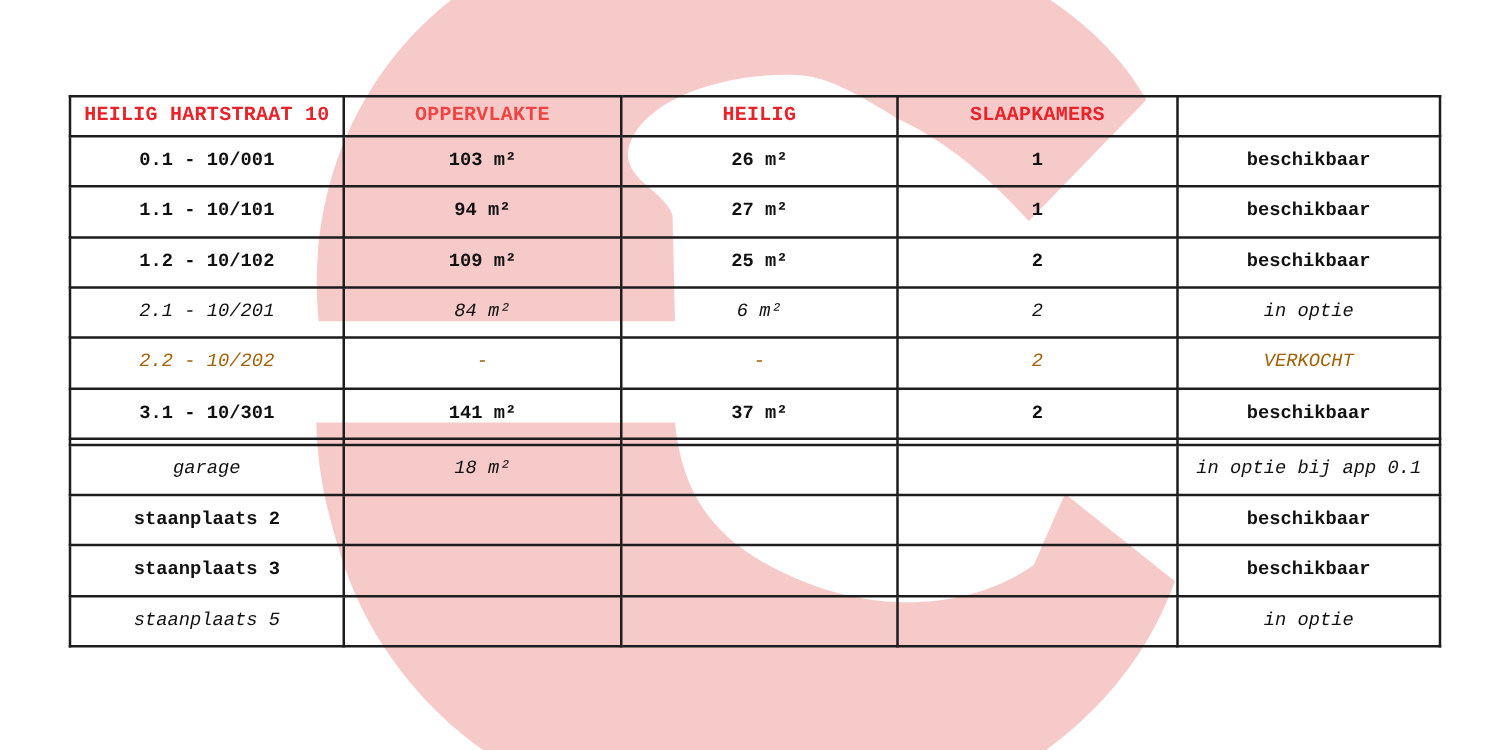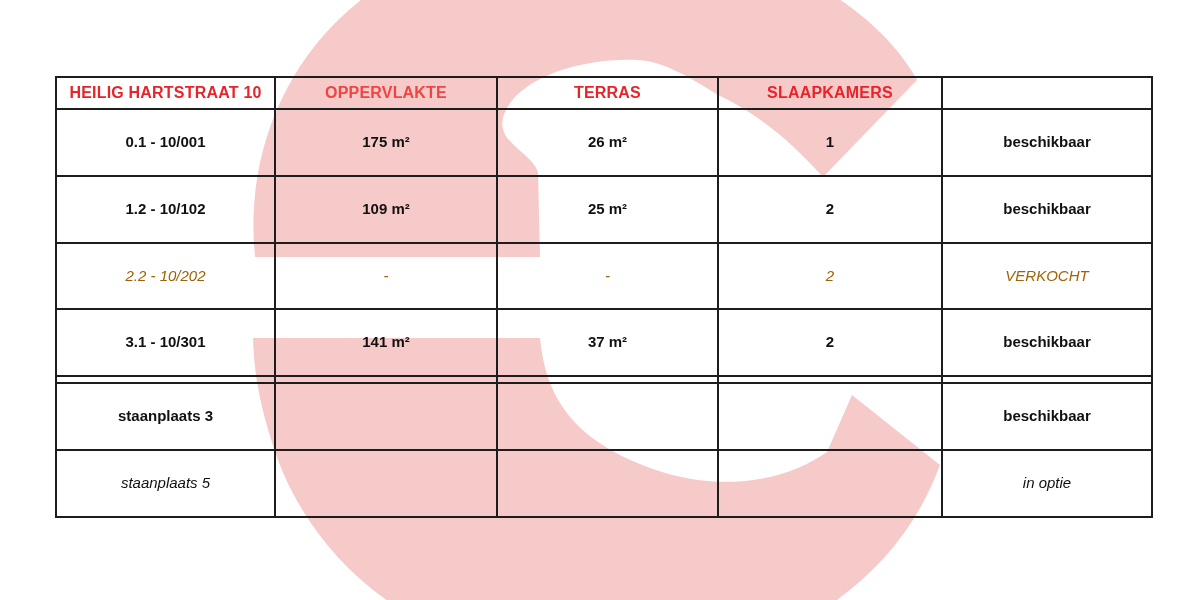--- a/index.html
+++ b/index.html
@@ -1,21 +1,21 @@
 <!DOCTYPE html>
 <html><head>
 <meta charset="utf-8">
 <style>
   html,body{margin:0;padding:0;}
   .stage{
     position:relative;
     width:1200px;height:600px;
     background:#ffffff;
     overflow:hidden;
-    font-family:Liberation Sans, sans-serif;
+    font-family:Liberation Mono, monospace;
   }
   .watermark{
     position:absolute;left:0;top:0;width:1200px;height:600px;
   }
   table.avail{
     position:absolute;left:55px;top:76px;
     width:1096px;height:442px;
     border-collapse:collapse;
     table-layout:fixed;
     background:transparent;
@@ -79,39 +79,53 @@
       <col style="width:219px">
       <col style="width:222px">
       <col style="width:221px">
       <col style="width:224px">
       <col style="width:210px">
     </colgroup>
     <thead>
       <tr id="header-row">
           <th style="color: rgb(232, 35, 42);">HEILIG HARTSTRAAT 10</th>
           <th style="color: #ef4444;">OPPERVLAKTE</th>
-          <th style="color: rgb(232, 35, 42);">TERRAS</th>
+          <th style="color: rgb(232, 35, 42);">HEILIG</th>
           <th style="color: rgb(232, 35, 42);">SLAAPKAMERS</th>
           <th style="color: rgb(232, 35, 42);"></th>
         </tr>
     </thead>
     <tbody id="table-body">
         <tr class="available">
           <td>0.1 - 10/001</td>
-          <td>175 m²</td>
+          <td>103 m²</td>
           <td>26 m²</td>
+          <td>1</td>
+          <td>beschikbaar</td>
+        </tr>
+        <tr class="available">
+          <td>1.1 - 10/101</td>
+          <td>94 m²</td>
+          <td>27 m²</td>
           <td>1</td>
           <td>beschikbaar</td>
         </tr>
         <tr class="available">
           <td>1.2 - 10/102</td>
           <td>109 m²</td>
           <td>25 m²</td>
           <td>2</td>
           <td>beschikbaar</td>
+        </tr>
+        <tr class="option">
+          <td>2.1 - 10/201</td>
+          <td>84 m²</td>
+          <td>6 m²</td>
+          <td>2</td>
+          <td>in optie</td>
         </tr>
         <tr class="sold">
           <td>2.2 - 10/202</td>
           <td>-</td>
           <td>-</td>
           <td>2</td>
           <td>VERKOCHT</td>
         </tr>
         <tr class="available">
           <td>3.1 - 10/301</td>
@@ -120,20 +134,34 @@
           <td>2</td>
           <td>beschikbaar</td>
         </tr>
         <tr class="empty">
           <td></td>
           <td></td>
           <td></td>
           <td></td>
           <td></td>
         </tr>
+        <tr class="option">
+          <td>garage</td>
+          <td>18 m²</td>
+          <td></td>
+          <td></td>
+          <td>in optie bij app 0.1</td>
+        </tr>
+        <tr class="available">
+          <td>staanplaats 2</td>
+          <td></td>
+          <td></td>
+          <td></td>
+          <td>beschikbaar</td>
+        </tr>
         <tr class="available">
           <td>staanplaats 3</td>
           <td></td>
           <td></td>
           <td></td>
           <td>beschikbaar</td>
         </tr>
         <tr class="option">
           <td>staanplaats 5</td>
           <td></td>

